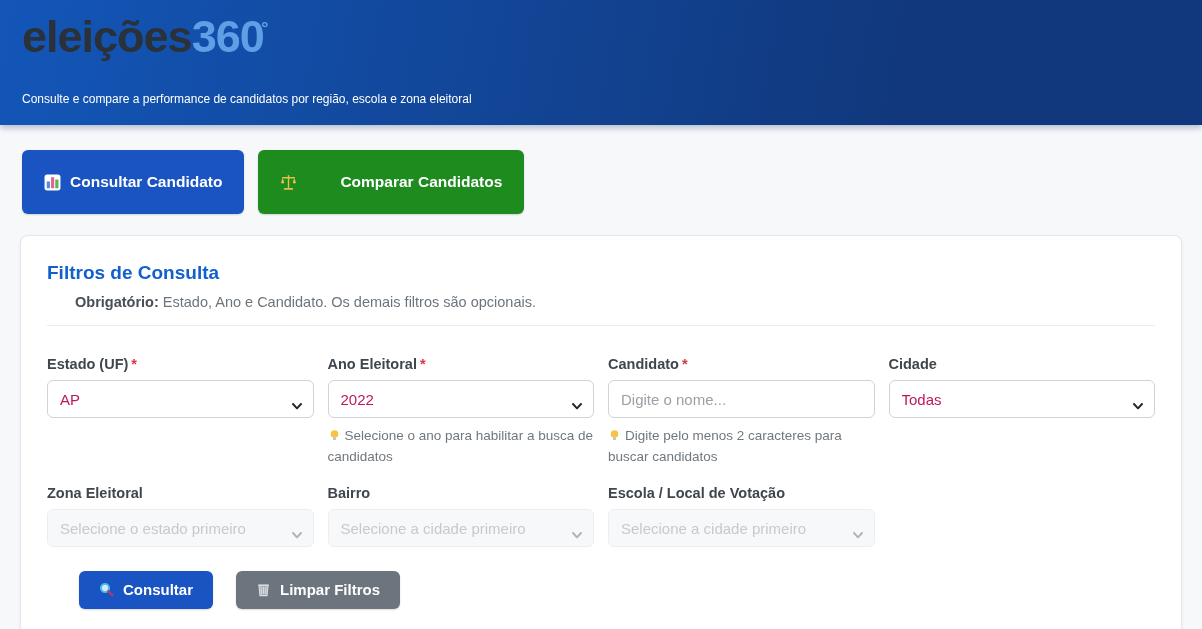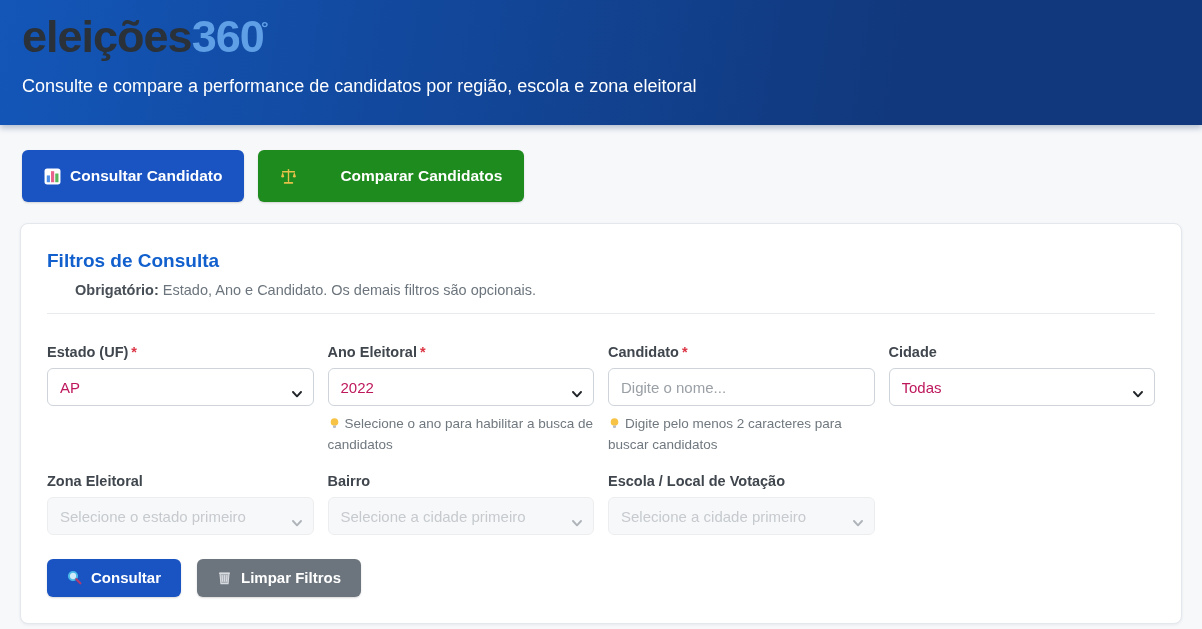--- a/index.html
+++ b/index.html
@@ -27,29 +27,29 @@
     height:125px;
     background:linear-gradient(100deg,var(--header-grad-start) 0%,var(--header-grad-end) 75%);
     padding:12px 24px 0 22px;
     box-shadow:0 3px 6px rgba(13,43,92,.28);
     position:relative;
   }
   .logo{font-size:45px;font-weight:bold;letter-spacing:-1px;line-height:1.1;}
   .logo-primary{color:#2b3138;}
   .logo-accent{color:var(--brand-accent);}
   .logo-degree{font-size:0.42em;vertical-align:0.95em;margin-left:-0.14em;color:var(--brand-accent);}
-  .tagline{color:#ffffff;font-size:18px;margin-top:14px;}
+  .tagline{color:#ffffff;font-size:12px;margin-top:30px;}
   
   .mode-row{display:flex;gap:14px;margin:25px 0 0 22px;}
   .btn{
     display:inline-flex;align-items:center;gap:9px;
     border:none;border-radius:6px;cursor:pointer;
     font-family:"Liberation Sans",sans-serif;
     font-size:15.5px;font-weight:bold;color:#fff;
-    padding:16px 22px;line-height:1.3;
+    padding:22px 22px;line-height:1.3;
     box-shadow:0 1px 2px rgba(0,0,0,.15);
   }
   .btn-primary{background:var(--primary);}
   .btn-success{background:var(--success);gap:43px;}
   .btn-secondary{background:var(--secondary);}
   .btn svg{display:block;}
   
   .card{
     margin:21px 20px 0 20px;
     width:1162px;height:401px;
@@ -89,21 +89,21 @@
     background:#f5f6f7;border-color:#e3e6e9;color:#aeb4ba;
   }
   .caret{
     position:absolute;right:12px;top:50%;margin-top:-3px;pointer-events:none;
   }
   .hint{
     margin-top:8px;font-size:13.5px;color:#70787f;line-height:1.55;
   }
   .hint svg{vertical-align:-2px;margin-right:4px;}
   
-  .actions-row{display:flex;gap:16px;margin-top:24px;}
+  .actions-row{display:flex;gap:23px;margin-top:24px;margin-left:32px;}
   .btn-sm{padding:9px 20px;font-size:15px;}
 </style>
 </head>
 <body>
 
 <header class="topbar">
   <div class="logo">
     <span class="logo-primary">eleições</span><span class="logo-accent">360</span><span class="logo-degree">°</span>
   </div>
   <div class="tagline">Consulte e compare a performance de candidatos por região, escola e zona eleitoral</div>

